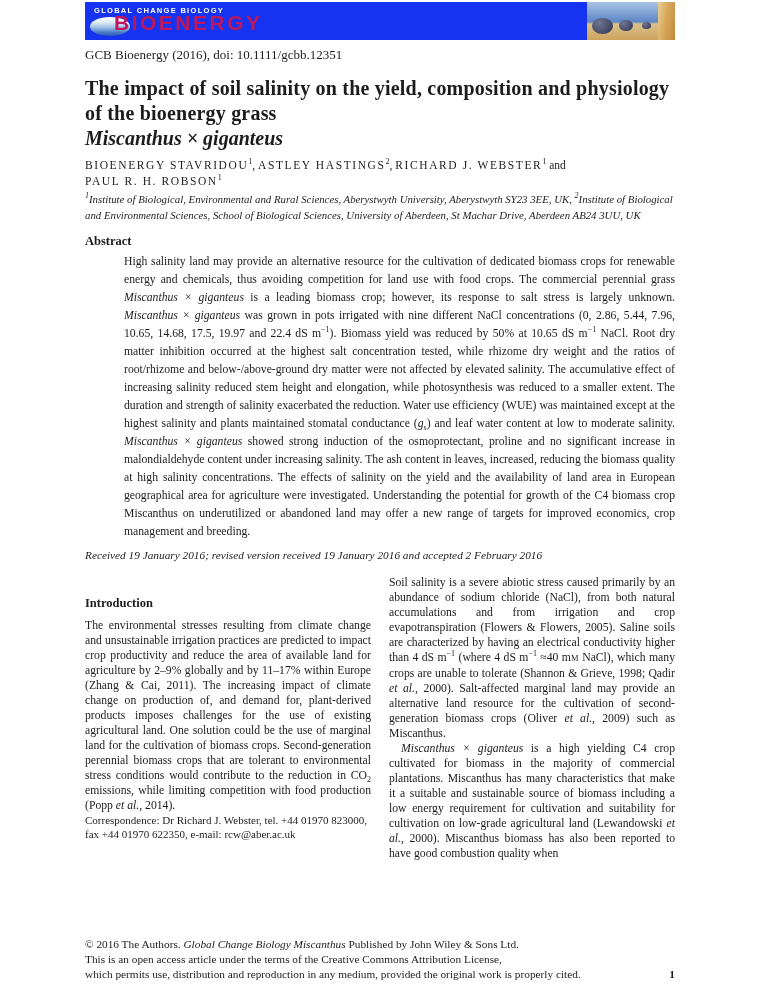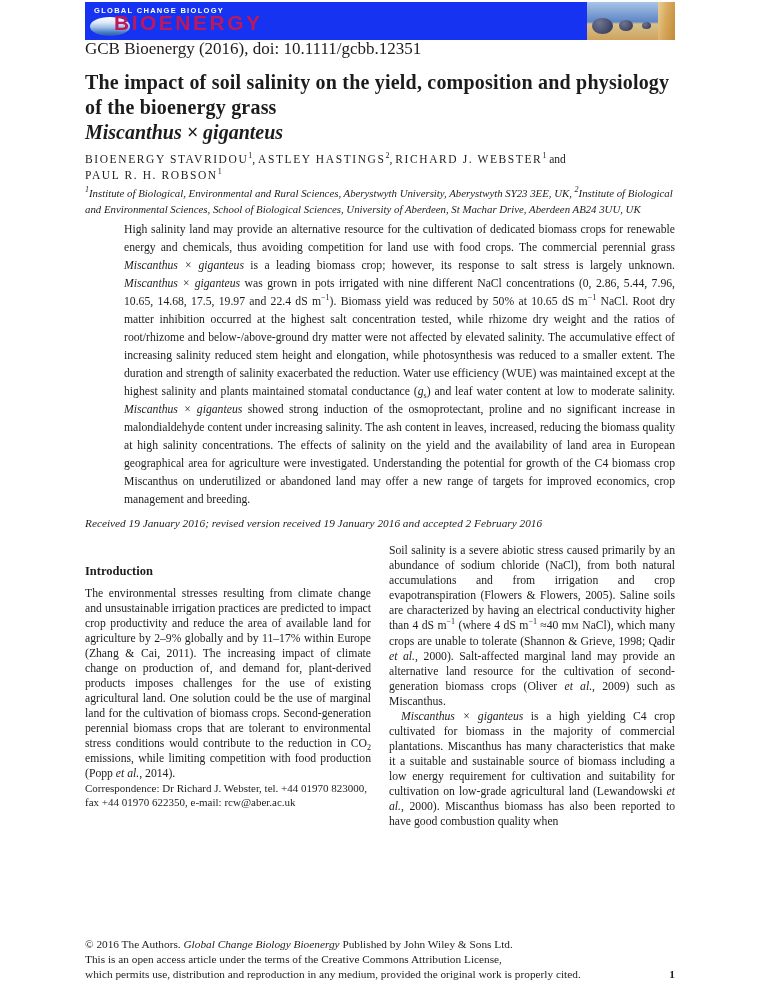--- a/index.html
+++ b/index.html
@@ -21,21 +21,21 @@
     font-size:21px;font-weight:bold;letter-spacing:2.5px;color:#be185d;white-space:nowrap;}
   .photo{position:absolute;right:0;top:0;width:88px;height:38px;overflow:hidden;
     background:linear-gradient(180deg,#a9c4e6 0%,#5e86c6 52%,#d8c18c 58%,#cfa35d 100%);}
   .photo .straw{position:absolute;right:0;top:0;width:17px;height:100%;
     background:linear-gradient(100deg,#e9cf96 0%,#d8a95c 45%,#c08a38 100%);}
   .bale{position:absolute;border-radius:50%;background:radial-gradient(circle at 35% 30%,#707690,#2b3052);}
   .bale1{left:5px;bottom:6px;width:21px;height:16px;}
   .bale2{left:32px;bottom:9px;width:14px;height:11px;}
   .bale3{left:55px;bottom:11px;width:9px;height:7px;}
 
-  .citation{margin-top:1px;font-size:17px;line-height:15px;}
+  .citation{margin-top:7px;font-size:13px;line-height:15px;}
 
   
   .title{margin-top:14px;font-size:20px;font-weight:bold;line-height:25px;letter-spacing:.2px;}
   .title-species{font-size:20px;font-weight:bold;font-style:italic;line-height:25px;}
   .authors{margin-top:7px;font-size:11.5px;line-height:15.5px;}
   .au-caps{letter-spacing:1.6px;}
   sup{font-size:8px;vertical-align:super;line-height:0;}
   sub{font-size:8px;vertical-align:sub;line-height:0;}
   .affil{margin-top:3px;font-size:10.8px;font-style:italic;line-height:15.5px;}
 
@@ -83,38 +83,39 @@
   <div class="title">The impact of soil salinity on the yield, composition and physiology of the bioenergy grass</div>
   <div class="title-species">Miscanthus × giganteus</div>
 
   <div class="authors">
     <span><span class="au-caps">BIOENERGY STAVRIDOU</span><sup>1</sup>, <span class="au-caps">ASTLEY HASTINGS</span><sup>2</sup>, <span class="au-caps">RICHARD J. WEBSTER</span><sup>1</sup> and</span><br>
     <span><span class="au-caps">PAUL R. H. ROBSON</span><sup>1</sup></span>
   </div>
 
   <div class="affil"><sup>1</sup>Institute of Biological, Environmental and Rural Sciences, Aberystwyth University, Aberystwyth SY23 3EE, UK, <sup>2</sup>Institute of Biological and Environmental Sciences, School of Biological Sciences, University of Aberdeen, St Machar Drive,  Aberdeen AB24 3UU, UK</div>
 
+  <div class="abs-head">Abstract</div>
   <div class="abs-body">High salinity land may provide an alternative resource for the cultivation of dedicated biomass crops for renewable energy and chemicals, thus avoiding competition for land use with food crops. The commercial perennial grass <i>Miscanthus × giganteus</i> is a leading biomass crop; however, its response to salt stress is largely unknown. <i>Miscanthus × giganteus</i> was grown in pots irrigated with nine different NaCl concentrations (0, 2.86, 5.44, 7.96, 10.65, 14.68, 17.5, 19.97 and 22.4 dS m<sup>−1</sup>). Biomass yield was reduced by 50% at 10.65 dS m<sup>−1</sup> NaCl. Root dry matter inhibition occurred at the highest salt concentration tested, while rhizome dry weight and the ratios of root/rhizome and below-/above-ground dry matter were not affected by elevated salinity. The accumulative effect of increasing salinity reduced stem height and elongation, while photosynthesis was reduced to a smaller extent. The duration and strength of salinity exacerbated the reduction. Water use efficiency (WUE) was maintained except at the highest salinity and plants maintained stomatal conductance (<i>g</i><sub>s</sub>) and leaf water content at low to moderate salinity. <i>Miscanthus × giganteus</i> showed strong induction of the osmoprotectant, proline and no significant increase in malondialdehyde content under increasing salinity. The ash content in leaves, increased, reducing the biomass quality at high salinity concentrations. The effects of salinity on the yield and the availability of land area in European geographical area for agriculture were investigated. Understanding the potential for growth of the C4 biomass crop Miscanthus on underutilized or abandoned land may offer a new range of targets for improved economics, crop management and breeding.</div>
 
   <div class="received">Received 19 January 2016; revised version received 19 January 2016 and accepted 2 February 2016</div>
 
   <div class="cols">
     <div class="col">
       <div class="sec-head">Introduction</div>
       <div class="body-par">The environmental stresses resulting from climate change and unsustainable irrigation practices are predicted to impact crop productivity and reduce the area of available land for agriculture by 2–9% globally and by 11–17% within Europe (Zhang &amp; Cai, 2011). The increasing impact of climate change on production of, and demand for, plant-derived products imposes challenges for the use of existing agricultural land. One solution could be the use of marginal land for the cultivation of biomass crops. Second-generation perennial biomass crops that are tolerant to environmental stress conditions would contribute to the reduction in CO<sub>2</sub> emissions, while limiting competition with food production (Popp <i>et al.</i>, 2014).</div>
       <div class="corresp">Correspondence: Dr Richard J. Webster, tel. +44 01970 823000, fax +44 01970 622350, e-mail: rcw@aber.ac.uk</div>
     </div>
     <div class="col">
       <div class="body-par">Soil salinity is a severe abiotic stress caused primarily by an abundance of sodium chloride (NaCl), from both natural accumulations and from irrigation and crop evapotranspiration (Flowers &amp; Flowers, 2005). Saline soils are characterized by having an electrical conductivity higher than 4 dS m<sup>−1</sup> (where 4 dS m<sup>−1</sup> ≈40 m<span class="sc">M</span> NaCl), which many crops are unable to tolerate (Shannon &amp; Grieve, 1998; Qadir <i>et al.</i>, 2000). Salt-affected marginal land may provide an alternative land resource for the cultivation of second-generation biomass crops (Oliver <i>et al.</i>, 2009) such as Miscanthus.</div>
       <div class="body-par indent"><i>Miscanthus × giganteus</i> is a high yielding C4 crop cultivated for biomass in the majority of commercial plantations. Miscanthus has many characteristics that make it a suitable and sustainable source of biomass including a low energy requirement for cultivation and suitability for cultivation on low-grade agricultural land (Lewandowski <i>et al.</i>, 2000). Miscanthus biomass has also been reported to have good combustion quality when</div>
     </div>
   </div>
 
   <div class="footer">
-    <div>© 2016 The Authors. <i>Global Change Biology Bioenergy</i> Published by John Wiley &amp; Sons Ltd.</div>
+    <div>© 2016 The Authors. <i>Global Change Biology Miscanthus</i> Published by John Wiley &amp; Sons Ltd.</div>
     <div>This is an open access article under the terms of the Creative Commons Attribution License,</div>
     <div class="footer-row">
       <span>which permits use, distribution and reproduction in any medium, provided the original work is properly cited.</span>
       <span class="pageno">1</span>
     </div>
   </div>
 
 </div>
 
 </body></html>

